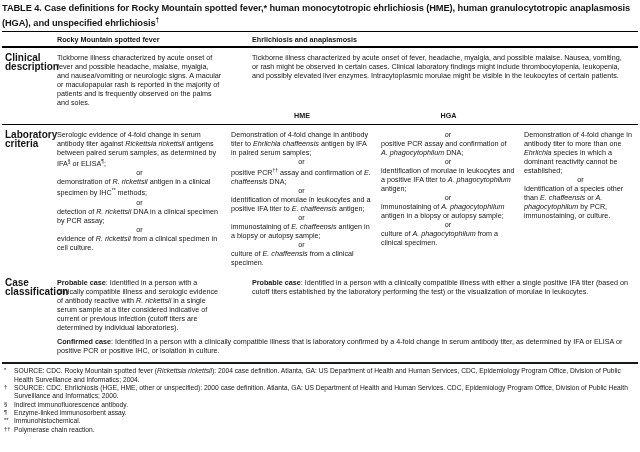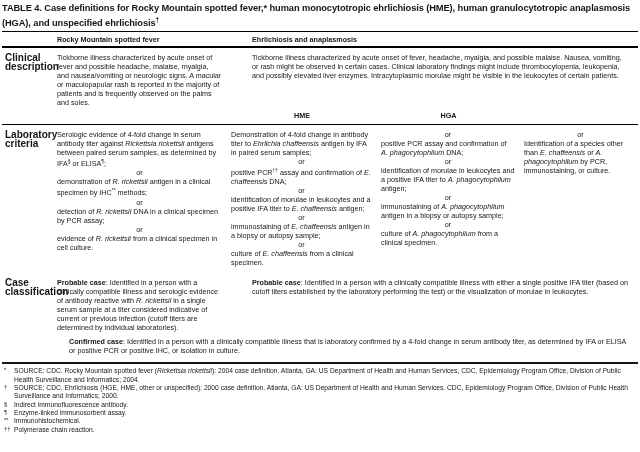--- a/index.html
+++ b/index.html
@@ -7,21 +7,21 @@
        -webkit-font-smoothing:antialiased;}
   .page{padding:3px 2px 0 2px;}
   .title{font-weight:700;font-size:9.3px;line-height:11px;letter-spacing:-0.1px;}
   .title sup{font-size:0.68em;}
   .rule{height:0;border-top:1px solid #000;}
   .rule-med{border-top:1.5px solid #000;margin-top:2px;}
   .grid{display:grid;grid-template-columns:55px 174px 150px 143px 114px;width:636px;}
   .c1{grid-column:1;}.c2{grid-column:2;}.c3{grid-column:3;}.c4{grid-column:4;}.c5{grid-column:5;}
   .c35{grid-column:3/6;margin-left:21px;}.c25{grid-column:2/6;}.call{grid-column:1/6;}
   .r1{grid-row:1;}.r2{grid-row:2;}.r3{grid-row:3;}.r4{grid-row:4;}.r5{grid-row:5;}
-  .r6{grid-row:6;}.r7{grid-row:7;}.r8{grid-row:8;margin-left:12px;}.r9{grid-row:9;}.r10{grid-row:10;}
+  .r6{grid-row:6;}.r7{grid-row:7;}.r8{grid-row:8;}.r9{grid-row:9;}.r10{grid-row:10;}
   .hdr{font-weight:700;font-size:7.2px;line-height:9px;text-align:left;padding:3px 8px 2px 0;}
   .thick{border-top:2px solid #000;}
   .thin{border-top:1px solid #000;margin-top:2px;}
   .stub{font-weight:700;font-size:10px;line-height:9px;padding:5px 6px 0 3px;}
   .cell{font-size:7.2px;line-height:9px;padding:5px 9px 0 0;}
   .c5.cell{padding-right:1px;}
   .subhdr{font-weight:700;font-size:7.2px;line-height:9px;text-align:center;padding:4px 8px 2px 0;}
   .or{text-align:center;}
   .item{margin:0;}
   .cell sup{font-size:0.68em;}
@@ -83,20 +83,21 @@
       <div class="item"><span>positive PCR assay and confirmation of </span><span style="font-style: italic;">A. phagocytophilum</span><span> DNA;</span></div>
       <div class="or">or</div>
       <div class="item"><span>identification of morulae in leukocytes and a positive IFA titer to </span><span style="font-style: italic;">A. phagocytophilum</span><span> antigen;</span></div>
       <div class="or">or</div>
       <div class="item"><span>immunostaining of </span><span style="font-style: italic;">A. phagocytophilum</span><span> antigen in a biopsy or autopsy sample;</span></div>
       <div class="or">or</div>
       <div class="item"><span>culture of </span><span style="font-style: italic;">A. phagocytophilum</span><span> from a clinical specimen.</span></div>
     </div>
 
     <div class="cell c5 r6">
+      <div class="item"><span>Demonstration of 4-fold change in antibody titer to more than one </span><span style="font-style: italic;">Ehrlichia</span><span> species in which a dominant reactivity cannot be established;</span></div>
       <div class="or">or</div>
       <div class="item"><span>Identification of a species other than </span><span style="font-style: italic;">E. chaffeensis</span><span> or </span><span style="font-style: italic;">A. phagocytophilum</span><span> by PCR, immunostaining, or culture.</span></div>
     </div>
 
     <div class="stub c1 r7 pt-case">Case classification</div>
     <div class="cell c2 r7 pt-case"><span style="font-weight: 700;">Probable case</span><span>: Identified in a person with a clinically compatible illness and serologic evidence of antibody reactive with </span><span style="font-style: italic;">R. rickettsii</span><span> in a single serum sample at a titer considered indicative of current or previous infection (cutoff titers are determined by individual laboratories).</span></div>
     <div class="cell c35 r7 pt-case"><span style="font-weight: 700;">Probable case</span><span>: Identified in a person with a clinically compatible illness with either a single positive IFA titer (based on cutoff titers established by the laboratory performing the test) or the visualization of morulae in leukocytes.</span></div>
 
     <div class="cell c25 r8 confirmed"><span style="font-weight: 700;">Confirmed case</span><span>: Identified in a person with a clinically compatible illness that is laboratory confirmed by a 4-fold change in serum antibody titer, as determined by IFA or ELISA or positive PCR or positive IHC, or isolation in culture.</span></div>
 

